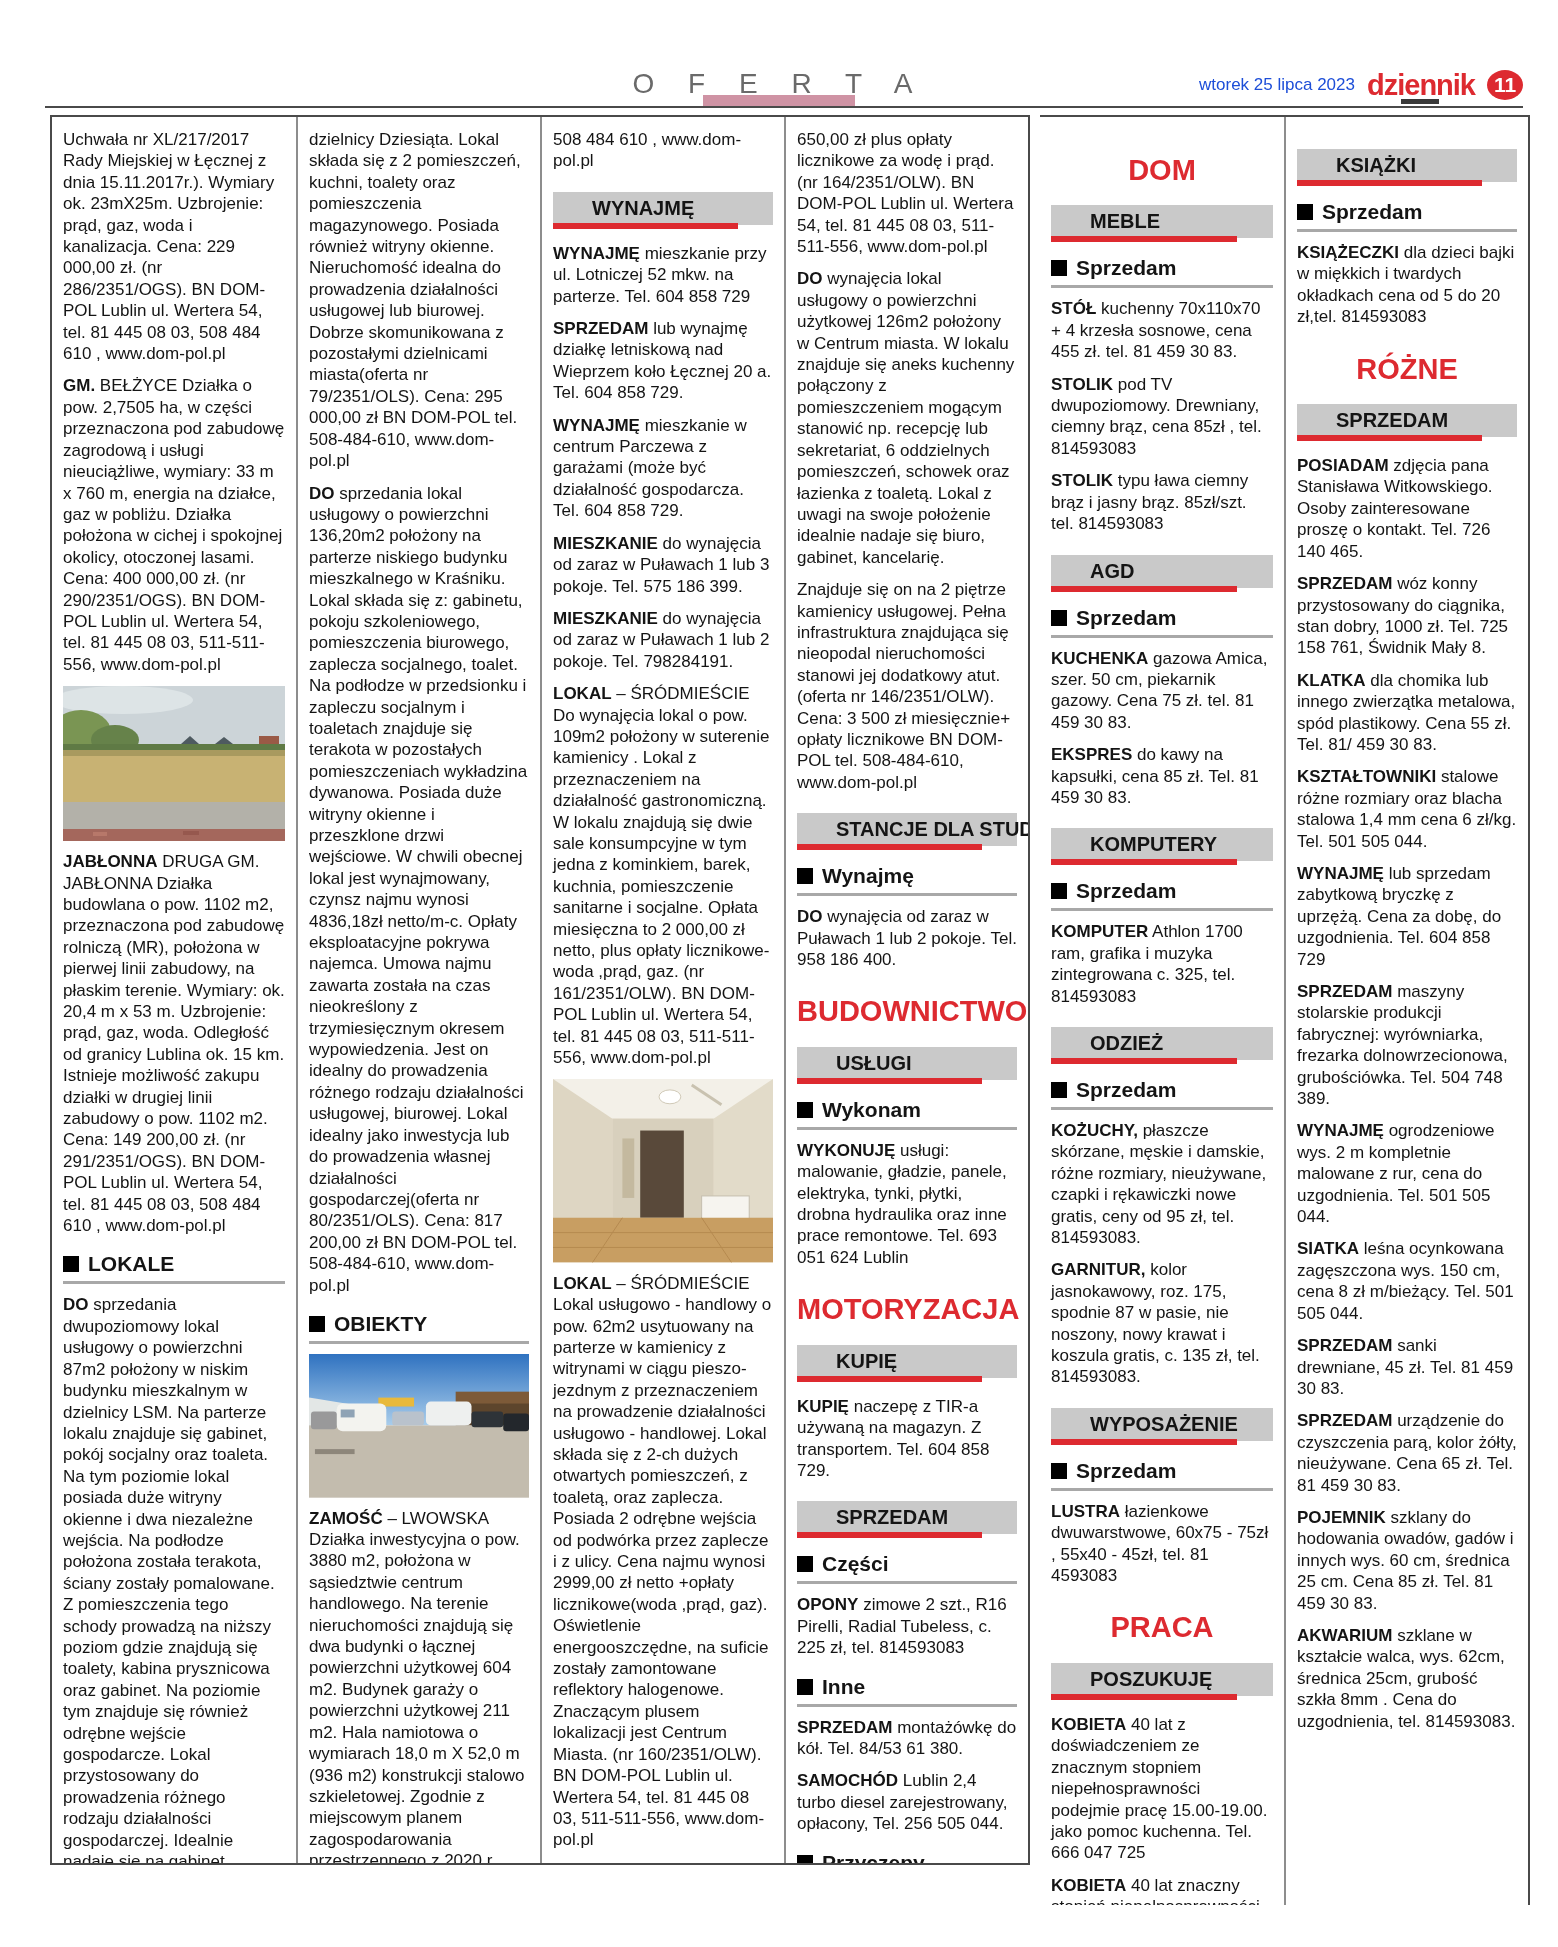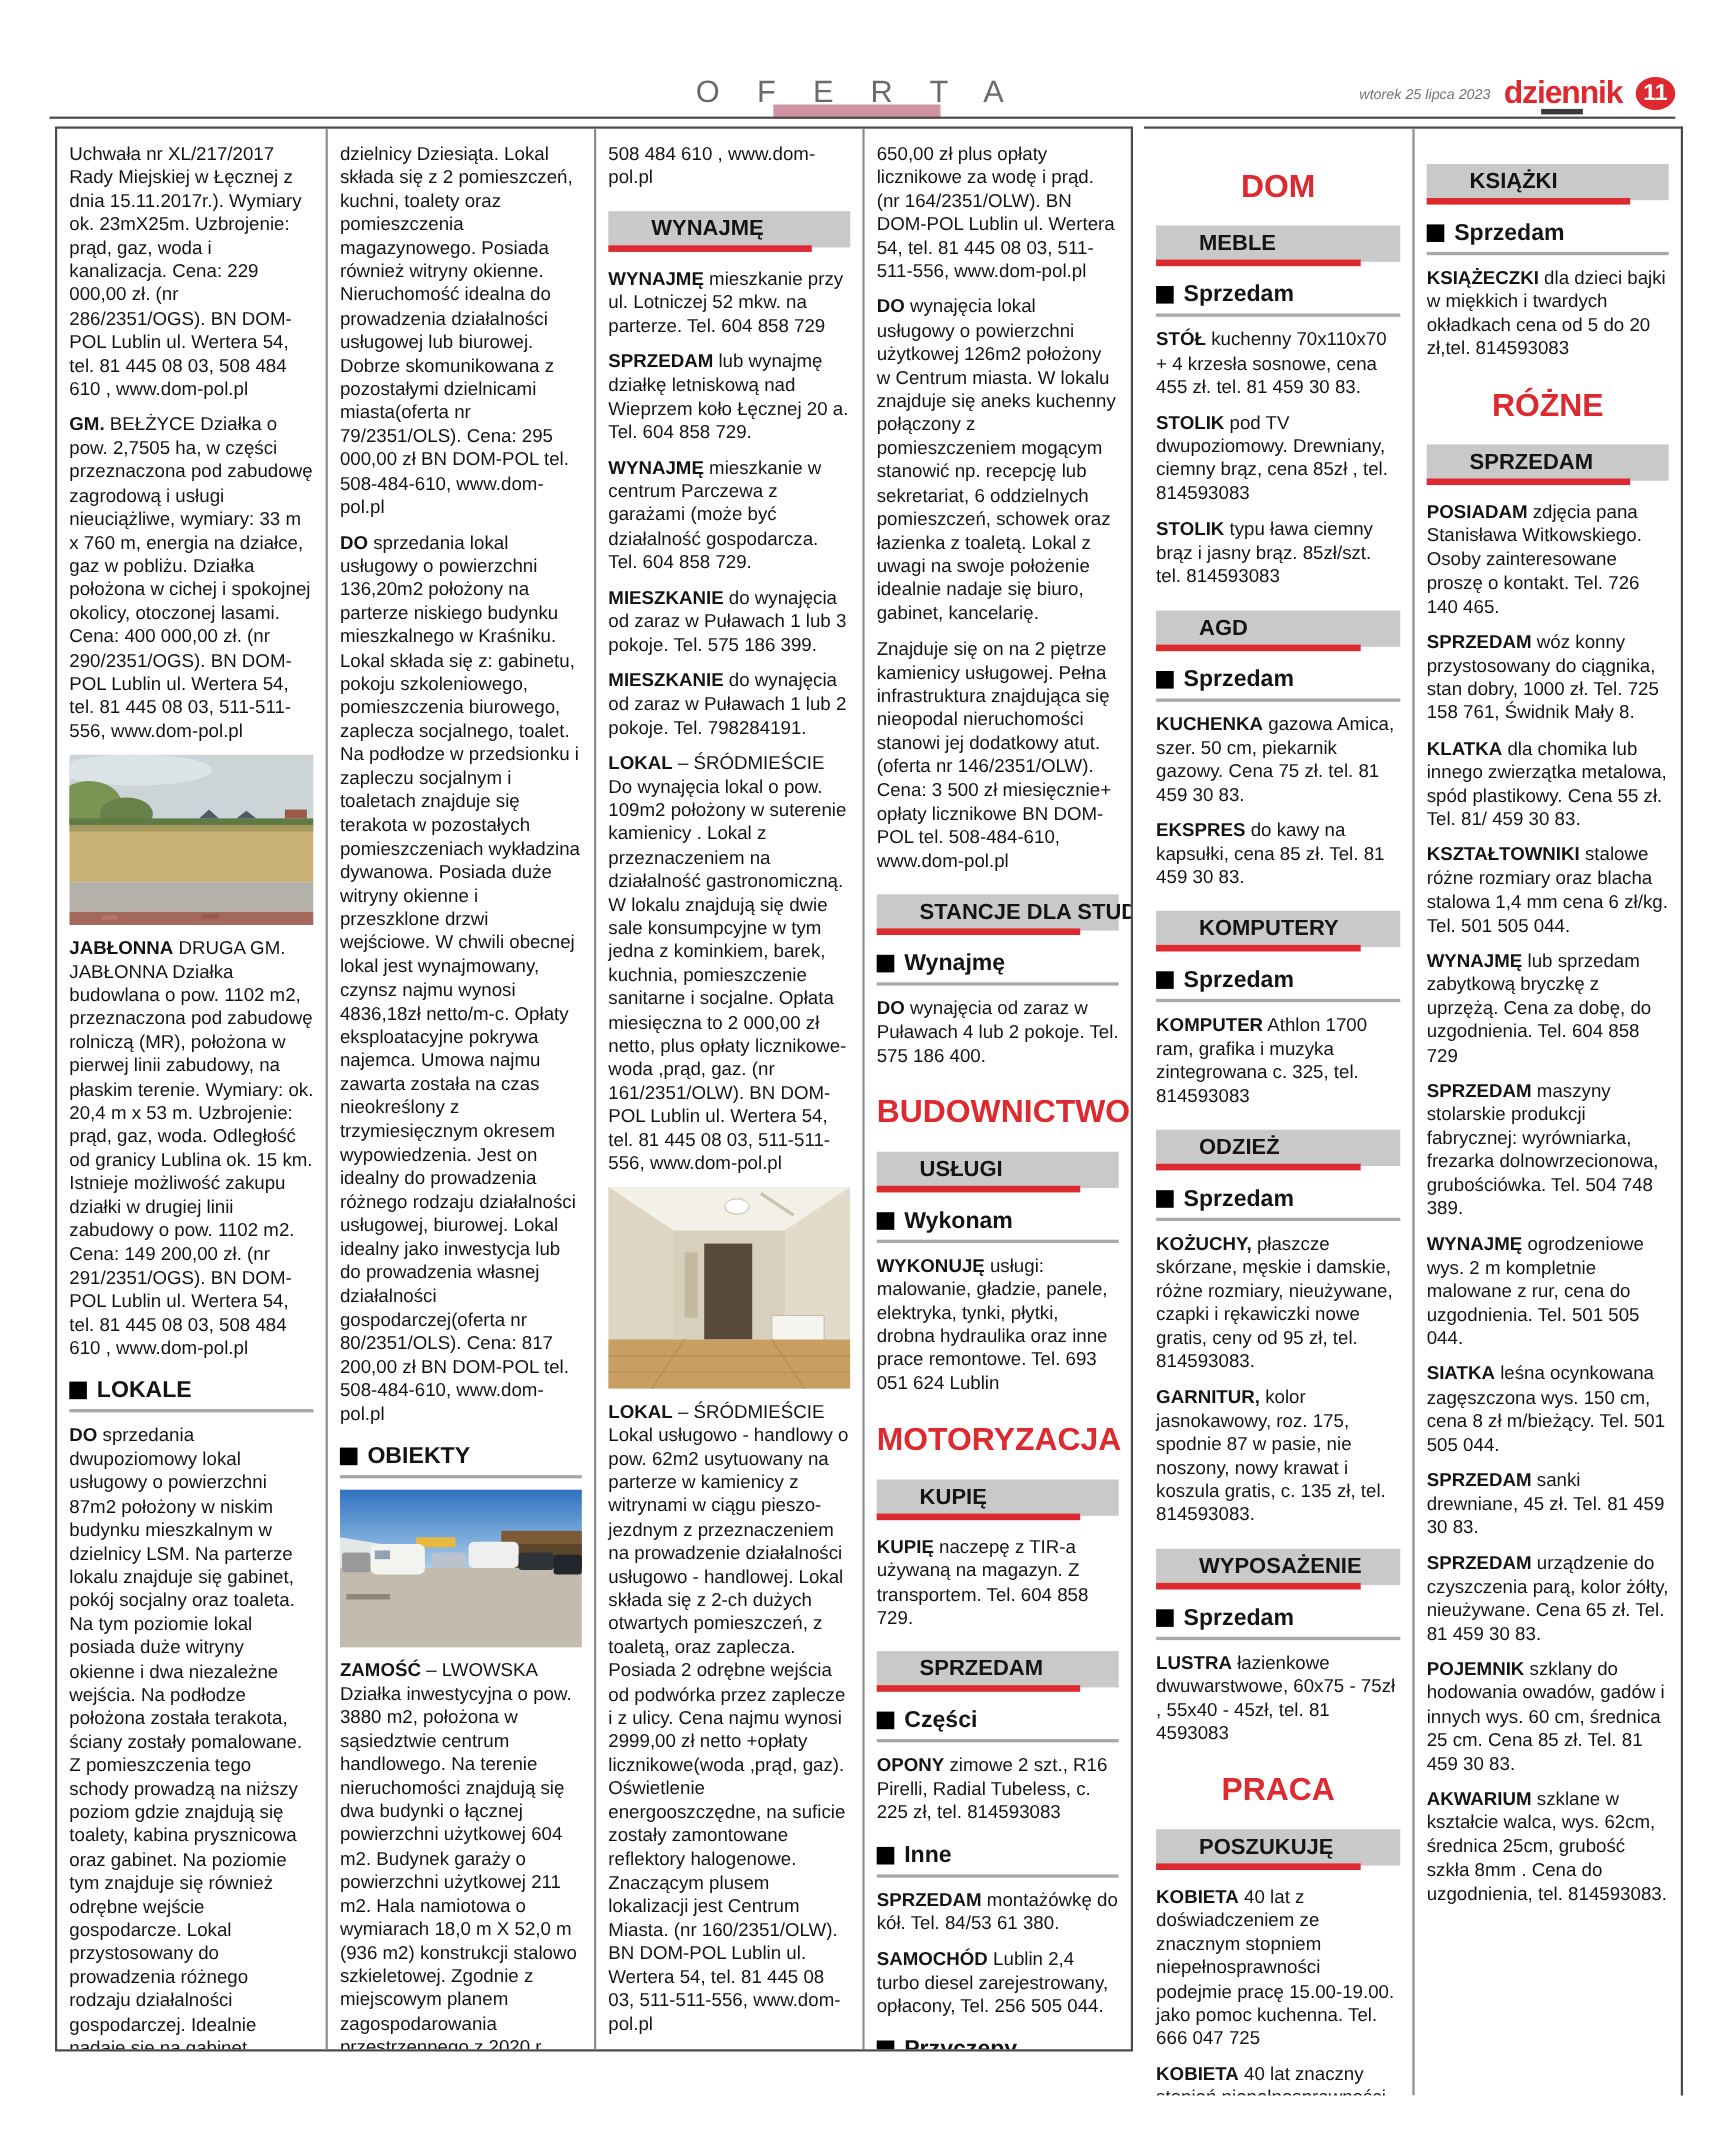--- a/index.html
+++ b/index.html
@@ -20,21 +20,21 @@
   .header-rule{position:absolute;left:45px;right:35px;top:106px;height:2px;background:var(--rule);}
   .masthead-title{
     position:absolute;top:68px;left:779px;transform:translateX(-50%);
     font-size:28px;color:#6a6a6a;letter-spacing:13px;font-weight:400;white-space:nowrap;
   }
   .masthead-underline{
     position:absolute;top:95px;left:779px;transform:translateX(-50%);
     width:152px;height:13px;background:var(--pink);
   }
   .header-right{position:absolute;top:70px;right:35px;display:flex;align-items:center;gap:12px;}
-  .issue-date{font-size:13px;color:#737373;font-style:italic;}
+  .issue-date{font-size:17px;color:#1d4ed8;}
   .logo{font-size:29px;font-weight:bold;color:var(--red);letter-spacing:-1px;position:relative;line-height:1;}
   .logo::after{content:"";position:absolute;left:34px;bottom:-4px;width:38px;height:5px;background:#3a3a3a;}
   .page-badge{
     width:36px;height:30px;border-radius:50%;background:var(--red);
     color:#fff;font-weight:bold;font-size:21px;display:flex;align-items:center;justify-content:center;
   }
   
   .content{position:absolute;top:115px;left:50px;display:flex;align-items:flex-start;}
   .group-left{display:flex;border:2px solid var(--rule);height:1750px;overflow:hidden;background:#fff;}
   .group-right{display:flex;border-top:2px solid var(--rule);border-right:2px solid var(--rule);height:1790px;overflow:hidden;margin-left:10px;}
@@ -166,21 +166,21 @@
       </div>
       <div class="col">
         <p class="ad"><span>650,00 zł plus opłaty licznikowe za wodę i prąd. (nr 164/2351/OLW). BN DOM-POL Lublin ul. Wertera 54,  tel. 81 445 08 03, 511-511-556, www.dom-pol.pl</span></p>
         <p class="ad"><b>DO</b> <span>wynajęcia lokal usługowy o powierzchni użytkowej 126m2 położony w Centrum miasta. W lokalu znajduje się aneks kuchenny połączony z pomieszczeniem mogącym stanowić np. recepcję lub sekretariat, 6 oddzielnych pomieszczeń, schowek oraz łazienka z toaletą. Lokal z uwagi na swoje położenie idealnie nadaje się biuro, gabinet, kancelarię.</span></p>
         <p class="ad"><span>Znajduje się on na 2 piętrze kamienicy usługowej. Pełna infrastruktura znajdująca się nieopodal nieruchomości stanowi jej dodatkowy atut. (oferta nr 146/2351/OLW). Cena: 3 500 zł miesięcznie+ opłaty licznikowe BN DOM-POL tel. 508-484-610, www.dom-pol.pl</span></p>
         <div class="bar"><span>STANCJE DLA STUDENTA</span></div>
         <div class="sub">
           <span class="sq"></span>
           <span>Wynajmę</span>
         </div>
-        <p class="ad"><b>DO</b> <span>wynajęcia od zaraz w Puławach 4 lub 2 pokoje. Tel. 575 186 400.</span></p>
+        <p class="ad"><b>DO</b> <span>wynajęcia od zaraz w Puławach 1 lub 2 pokoje. Tel. 958 186 400.</span></p>
         <div class="cat">BUDOWNICTWO</div>
         <div class="bar"><span>USŁUGI</span></div>
         <div class="sub">
           <span class="sq"></span>
           <span>Wykonam</span>
         </div>
         <p class="ad"><b>WYKONUJĘ</b> <span>usługi: malowanie, gładzie, panele, elektryka, tynki, płytki, drobna hydraulika oraz inne prace remontowe. Tel. 693 051 624 Lublin</span></p>
         <div class="cat">MOTORYZACJA</div>
         <div class="bar"><span>KUPIĘ</span></div>
         <p class="ad"><b>KUPIĘ</b> <span>naczepę z TIR-a używaną na magazyn. Z transportem. Tel. 604 858 729.</span></p>

